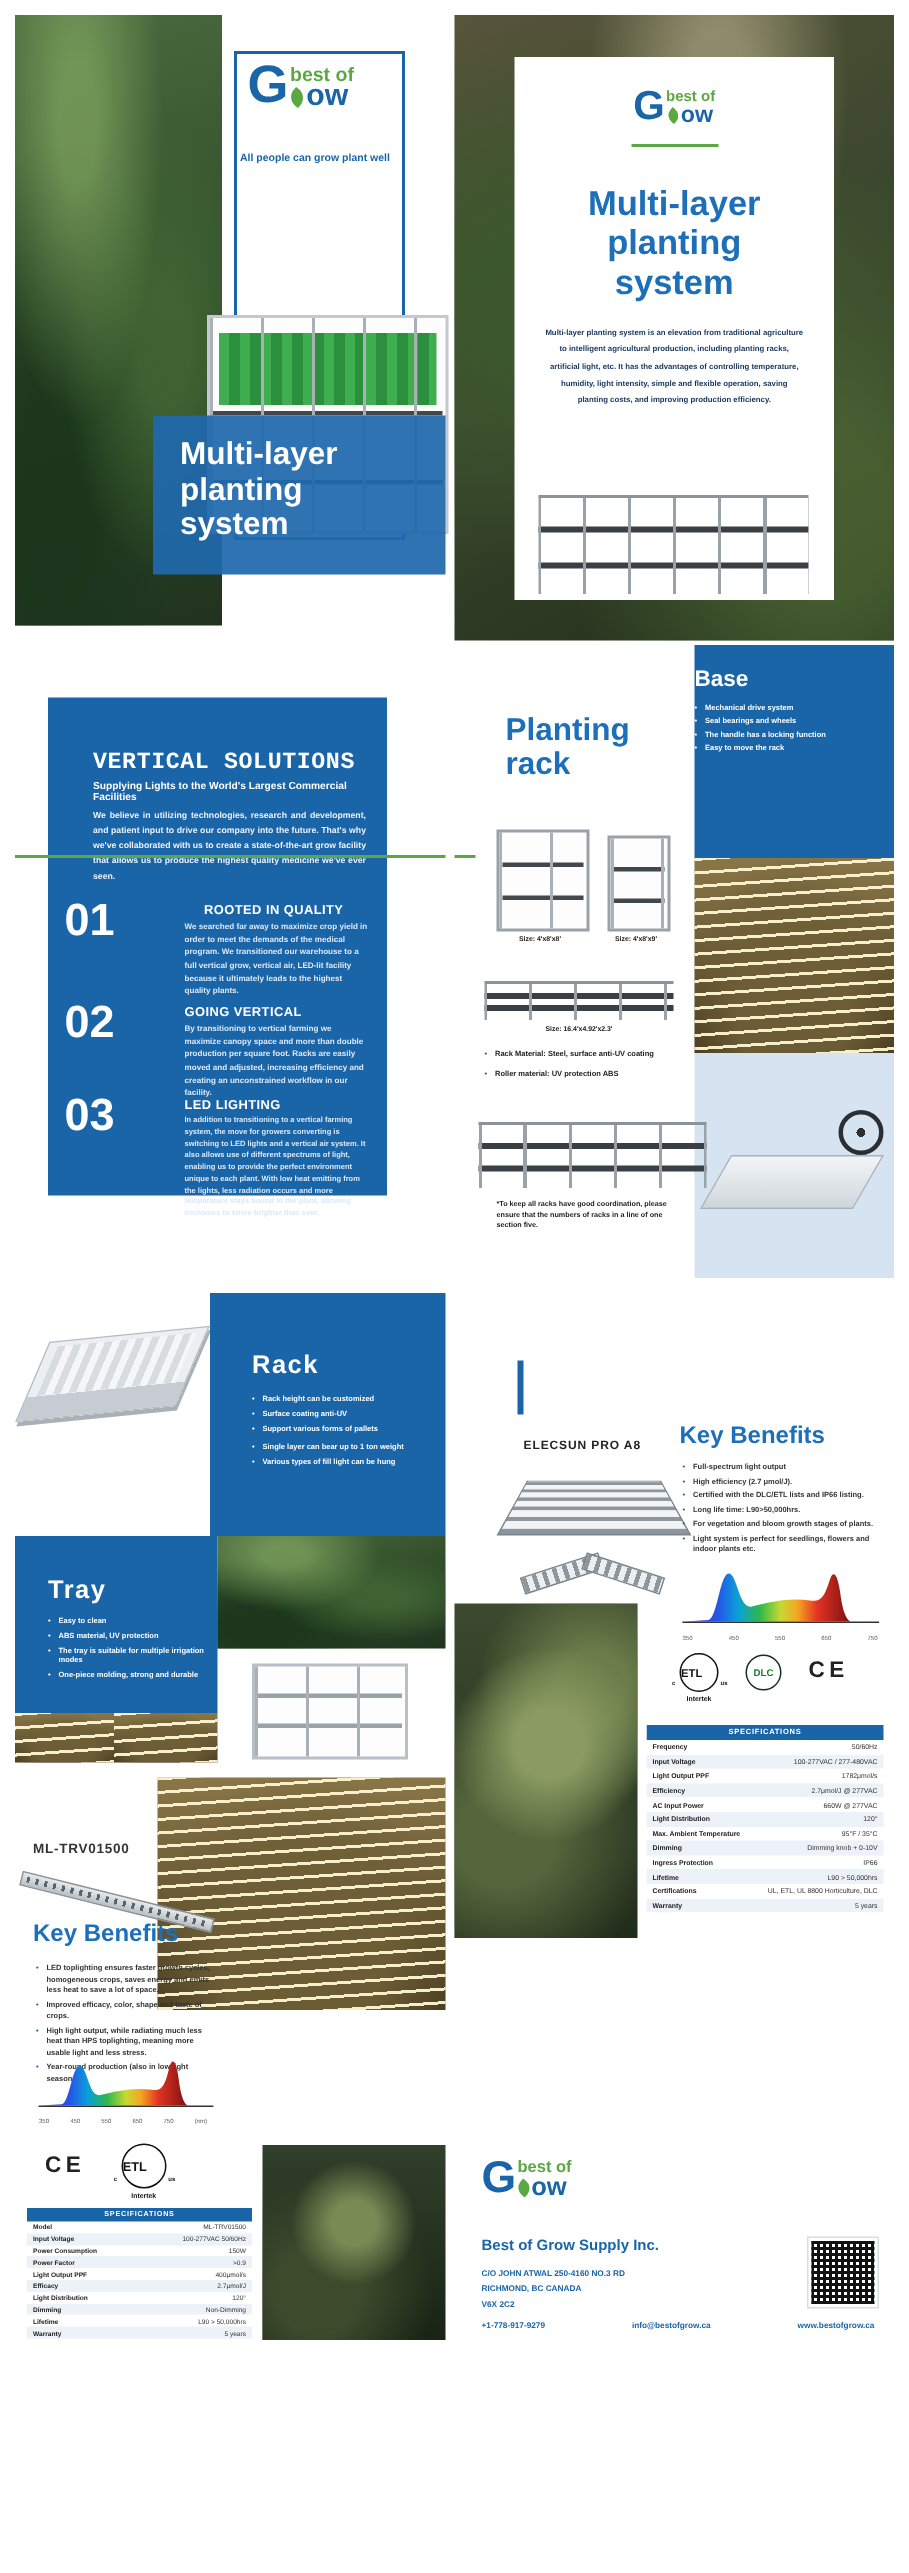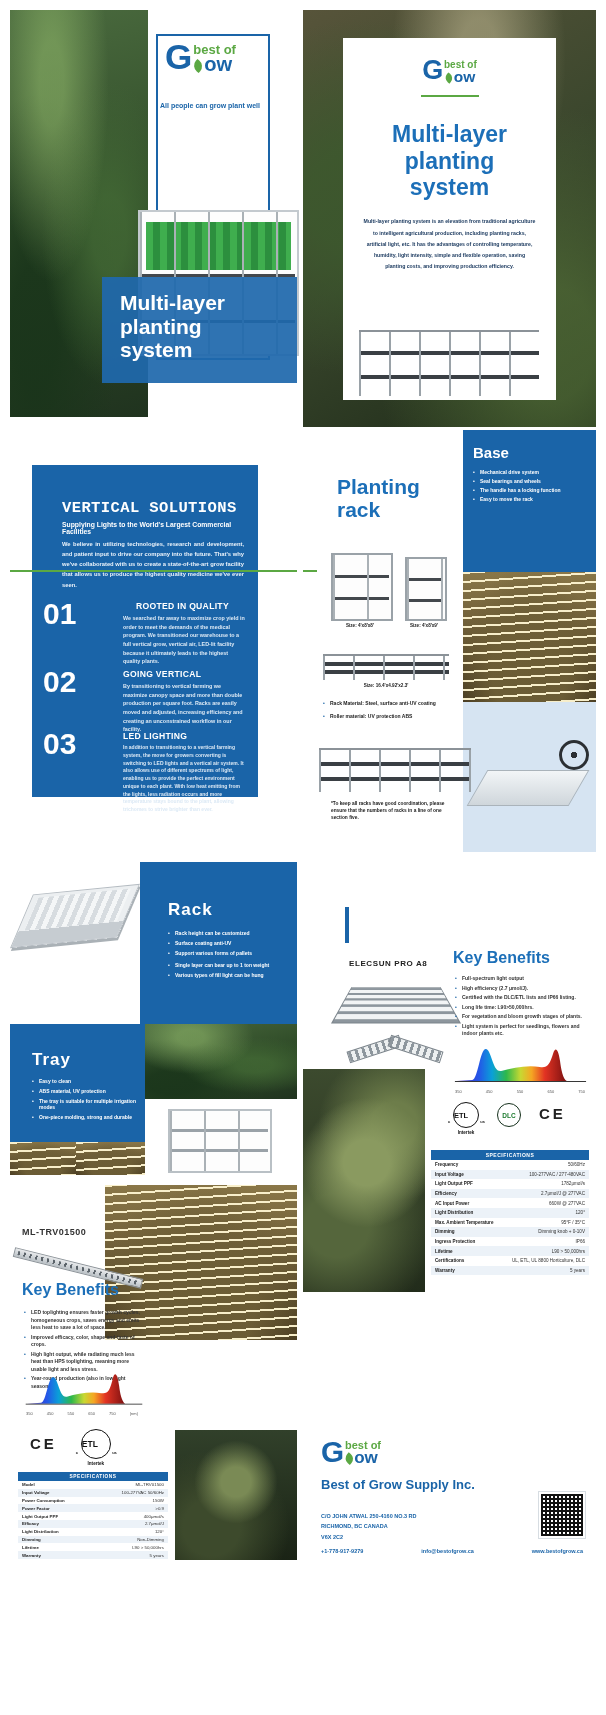--- a/index.html
+++ b/index.html
@@ -169,21 +169,21 @@
     </div>
   </div>
 
   <div class="page" style="left:303px;top:430px;width:293px;height:422px;">
     <div class="abs" style="left:34px;top:45px;">
       <div class="h-blue" style="font-size:21px;line-height:1.1;">Planting</div>
       <div class="h-blue" style="font-size:21px;line-height:1.1;">rack</div>
     </div>
     <div class="abs" style="left:0;top:140px;width:14px;height:2px;background:#5BA843;"></div>
 
-    <div class="bluebox" style="left:160px;top:0;width:133px;height:142px;padding:14px 10px;box-sizing:border-box;">
+    <div class="bluebox" style="left:160px;top:0;width:133px;height:142px;padding:14px 0;box-sizing:border-box;">
       <div style="font-size:15px;font-weight:bold;">Base</div>
       <div style="margin-top:8px;">
         <div class="bl" style="font-size:5px;font-weight:bold;margin-top:3px;">Mechanical drive system</div>
         <div class="bl" style="font-size:5px;font-weight:bold;margin-top:3px;">Seal bearings and wheels</div>
         <div class="bl" style="font-size:5px;font-weight:bold;margin-top:3px;">The handle has a locking function</div>
         <div class="bl" style="font-size:5px;font-weight:bold;margin-top:3px;">Easy to move the rack</div>
       </div>
     </div>
     <div class="ph ph-led" style="left:160px;top:142px;width:133px;height:130px;"></div>
     <div class="abs" style="left:160px;top:272px;width:133px;height:150px;background:#D6E4F2;">
@@ -462,21 +462,21 @@
   </div>
 
   <div class="page" style="left:303px;top:1300px;width:293px;height:260px;">
     <div class="abs logo" style="left:18px;top:140px;font-size:11px;">
       <span class="logo-g">G</span>
       <span class="logo-right">
         <span class="logo-top">best of</span>
         <span class="logo-bottom"><i class="leaf"></i><span>ow</span></span>
       </span>
     </div>
-    <div class="abs" style="left:18px;top:177px;font-size:13px;font-weight:bold;color:#1A64A8;">Best of Grow Supply Inc.</div>
+    <div class="abs" style="left:18px;top:192px;font-size:10px;font-weight:bold;color:#1A64A8;">Best of Grow Supply Inc.</div>
     <div class="abs" style="left:18px;top:211px;font-size:5.5px;font-weight:bold;color:#1A64A8;line-height:1.9;">
       <div>C/O JOHN ATWAL 250-4160 NO.3 RD</div>
       <div>RICHMOND, BC CANADA</div>
       <div>V6X 2C2</div>
     </div>
     <div class="qr" style="left:238px;top:194px;width:42px;height:42px;"></div>
     <div class="abs" style="left:18px;top:248px;width:262px;display:flex;justify-content:space-between;font-size:5.5px;font-weight:bold;color:#1A64A8;">
       <span>+1-778-917-9279</span>
       <span>info@bestofgrow.ca</span>
       <span>www.bestofgrow.ca</span>

